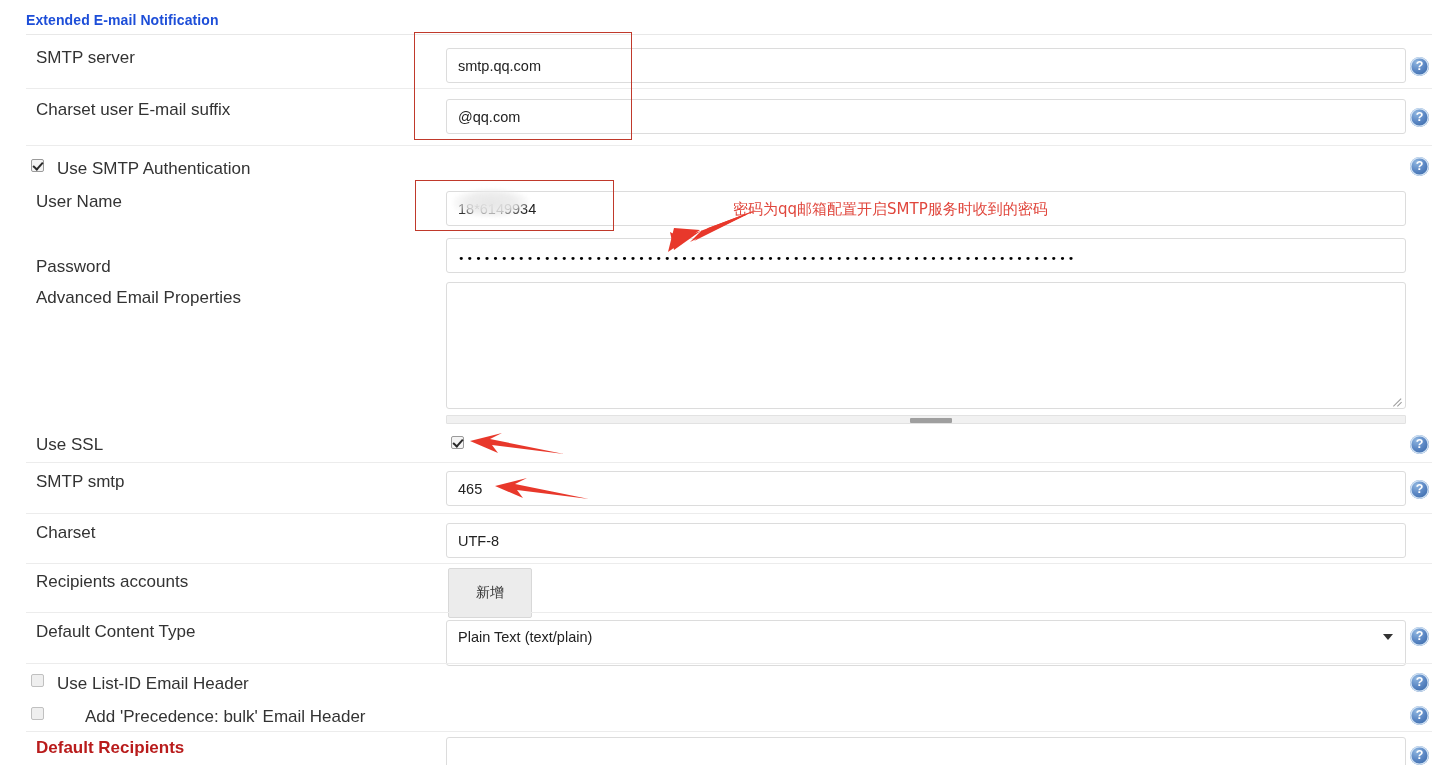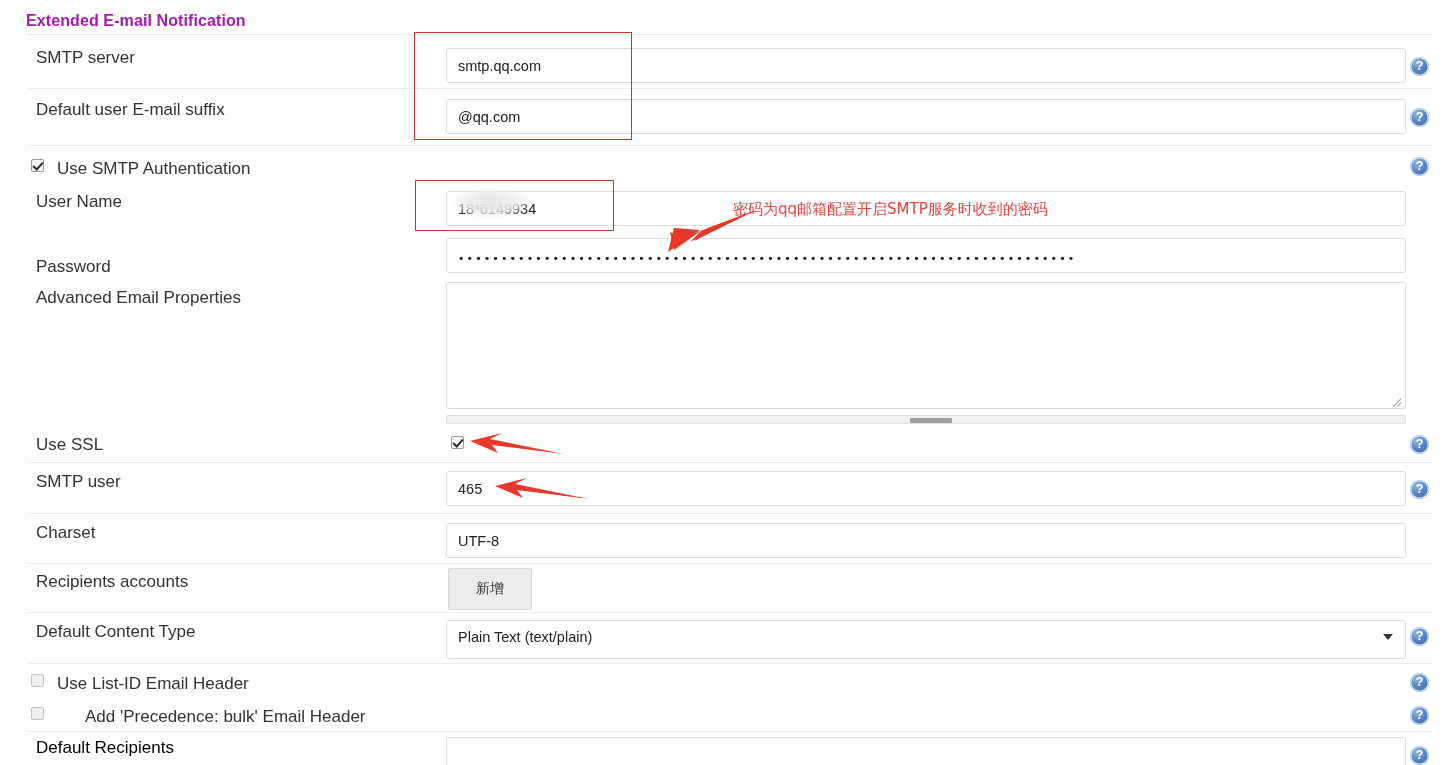--- a/index.html
+++ b/index.html
@@ -8,35 +8,35 @@
     width: 1449px; height: 765px;
     background: #ffffff;
     font-family: "Liberation Sans", "DejaVu Sans", sans-serif;
     overflow: hidden;
   }
   .page { position: relative; width: 1449px; height: 765px; background:#fff; }
 
   
   .section-title{
     position:absolute; left:26px; top:12px;
-    font-size:16px; font-weight:bold; color:#a21caf;
+    font-size:14px; font-weight:bold; color:#1d4ed8;
     letter-spacing:.1px;
   }
   .title-rule{
     position:absolute; left:26px; top:34px; width:1406px; height:1px;
     background:#e8e8e8;
   }
   .row-rule{
     position:absolute; left:26px; width:1406px; height:1px; background:#ececec;
   }
   .lbl{
     position:absolute; left:36px;
     font-size:17px; color:#333; white-space:nowrap;
   }
-  .lbl.muted{ color:#000000; }
+  .lbl.muted{ color:#b91c1c;font-weight:bold; }
 
   
   .inp{
     position:absolute;
     height:35px; left:446px; width:960px;
     border:1px solid #dcdcdc; border-radius:3px; background:#fff;
     font-family:"Liberation Sans","DejaVu Sans",sans-serif;
     font-size:14.5px; color:#222;
     padding:0 0 0 11px; line-height:33px;
     outline:none;
@@ -88,33 +88,33 @@
   .cbx.checked:after{
     content:""; position:absolute; left:3px; top:0px;
     width:4px; height:8px;
     border:solid #2a2a2a; border-width:0 2px 2px 0;
     transform:rotate(42deg);
   }
   .cbx.off{ background:#efefef; border:1px solid #c0c0c0; }
 
   
   .sel{
-    position:absolute; left:446px; width:960px; height:39px;
+    position:absolute; left:446px; width:960px; height:46px;
     border:1px solid #dcdcdc; border-radius:3px; background:#fff;
     font-size:14.5px; color:#222; line-height:32px; padding-left:11px;
   }
   .sel-arrow{
     position:absolute; right:12px; top:13px;
     width:0;height:0;border-left:5px solid transparent;border-right:5px solid transparent;
     border-top:6px solid #333;
   }
 
   
   .btn{
-    position:absolute; left:448px; width:84px; height:42px;
+    position:absolute; left:448px; width:84px; height:50px;
     background:#ececec; border:1px solid #d8d8d8; border-radius:2px;
     font-family:"Liberation Sans","DejaVu Sans",sans-serif;
     font-size:14px; color:#333; cursor:pointer;
   }
 
   
   .help{
     position:absolute; width:19px; height:19px; left:1410px;
     border-radius:50%;
     background: radial-gradient(circle at 35% 28%, #8fb6e0 0%, #5b87c4 45%, #2f5f9e 100%);
@@ -150,21 +150,21 @@
 <div class="page">
 
   <div class="section-title">Extended E-mail Notification</div>
   <div class="title-rule"></div>
 
   <div class="lbl" style="top:48px;">SMTP server</div>
   <input class="inp" style="top: 48px;" value="smtp.qq.com">
   <div class="help" style="top:57px;">?</div>
   <div class="row-rule" style="top:88px;"></div>
 
-  <div class="lbl" style="top:100px;">Default user E-mail suffix</div>
+  <div class="lbl" style="top:100px;">Charset user E-mail suffix</div>
   <input class="inp" style="top: 99px;" value="@qq.com">
   <div class="help" style="top:108px;">?</div>
   <div class="row-rule" style="top:145px;"></div>
 
   <div class="redbox" style="left:414px; top:32px; width:218px; height:108px;"></div>
 
   <div class="cbx checked" style="left:31px; top:159px;"></div>
   <div class="lbl" style="left:57px; top:159px;">Use SMTP Authentication</div>
   <div class="help" style="top:157px;">?</div>
 
@@ -192,21 +192,21 @@
   </div>
 
   <div class="lbl" style="top:435px;">Use SSL</div>
   <div class="cbx checked" style="left:451px; top:436px;"></div>
   <svg class="arrow-svg" style="left:468px; top:432px;" width="98" height="26" viewBox="0 0 98 26">
     <path d="M96,22 L22,7 L34,1 L2,9 L30,21 L24,13 Z" fill="#e8382b"></path>
   </svg>
   <div class="help" style="top:435px;">?</div>
   <div class="row-rule" style="top:462px;"></div>
 
-  <div class="lbl" style="top:472px;">SMTP user</div>
+  <div class="lbl" style="top:472px;">SMTP smtp</div>
   <input class="inp" style="top: 471px;" value="465">
   <svg class="arrow-svg" style="left:493px; top:477px;" width="98" height="26" viewBox="0 0 98 26">
     <path d="M96,22 L22,7 L34,1 L2,9 L30,21 L24,13 Z" fill="#e8382b"></path>
   </svg>
   <div class="help" style="top:480px;">?</div>
   <div class="row-rule" style="top:513px;"></div>
 
   <div class="lbl" style="top:523px;">Charset</div>
   <input class="inp" style="top: 523px;" value="UTF-8">
   <div class="row-rule" style="top:563px;"></div>

